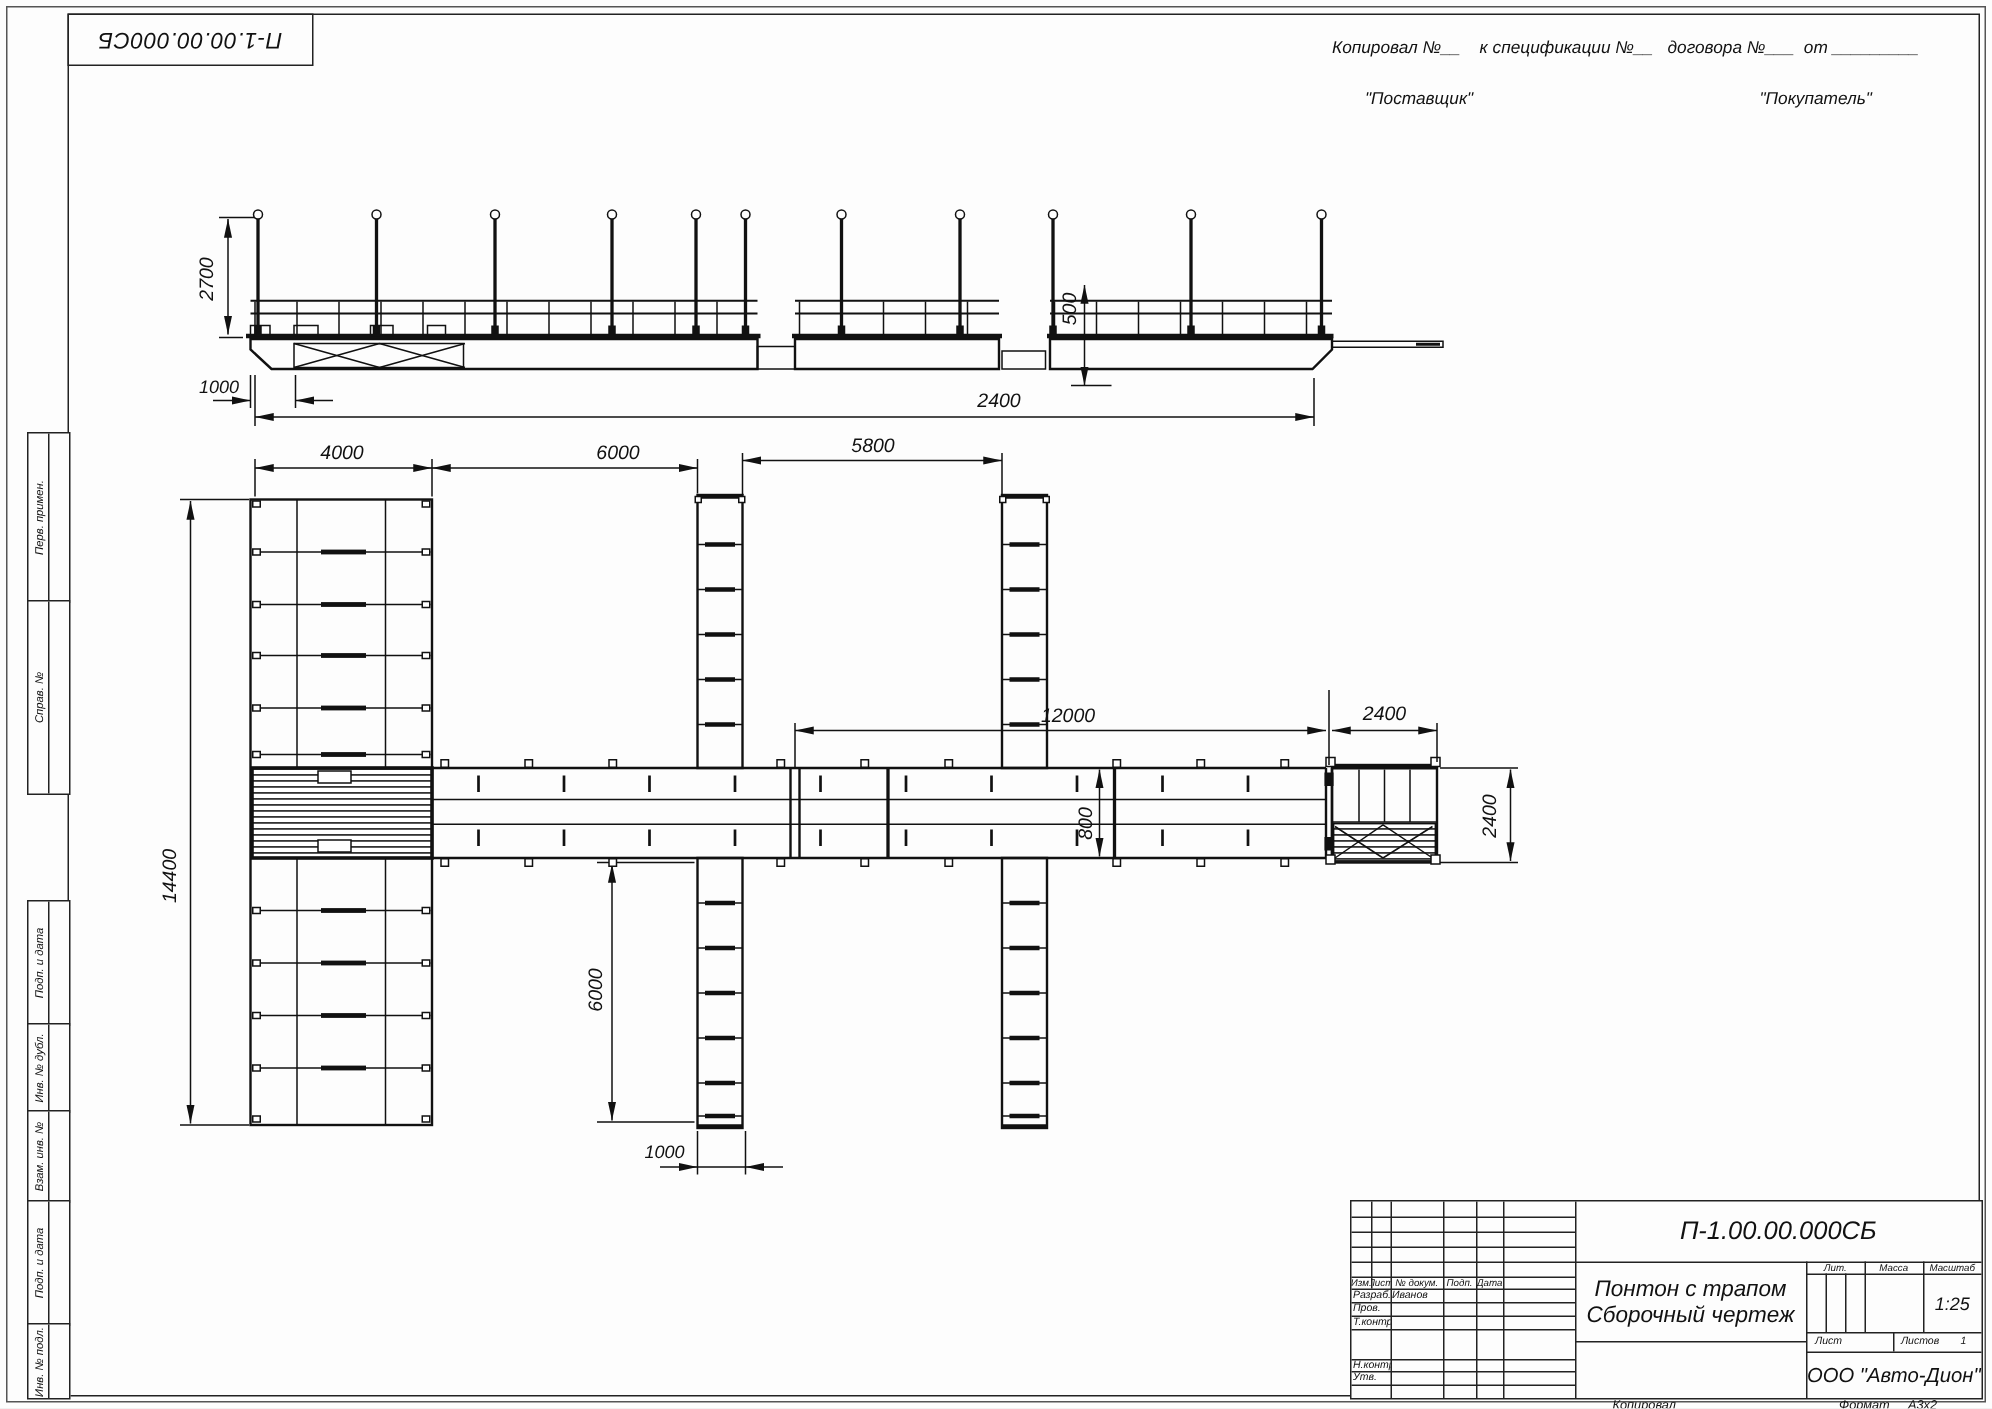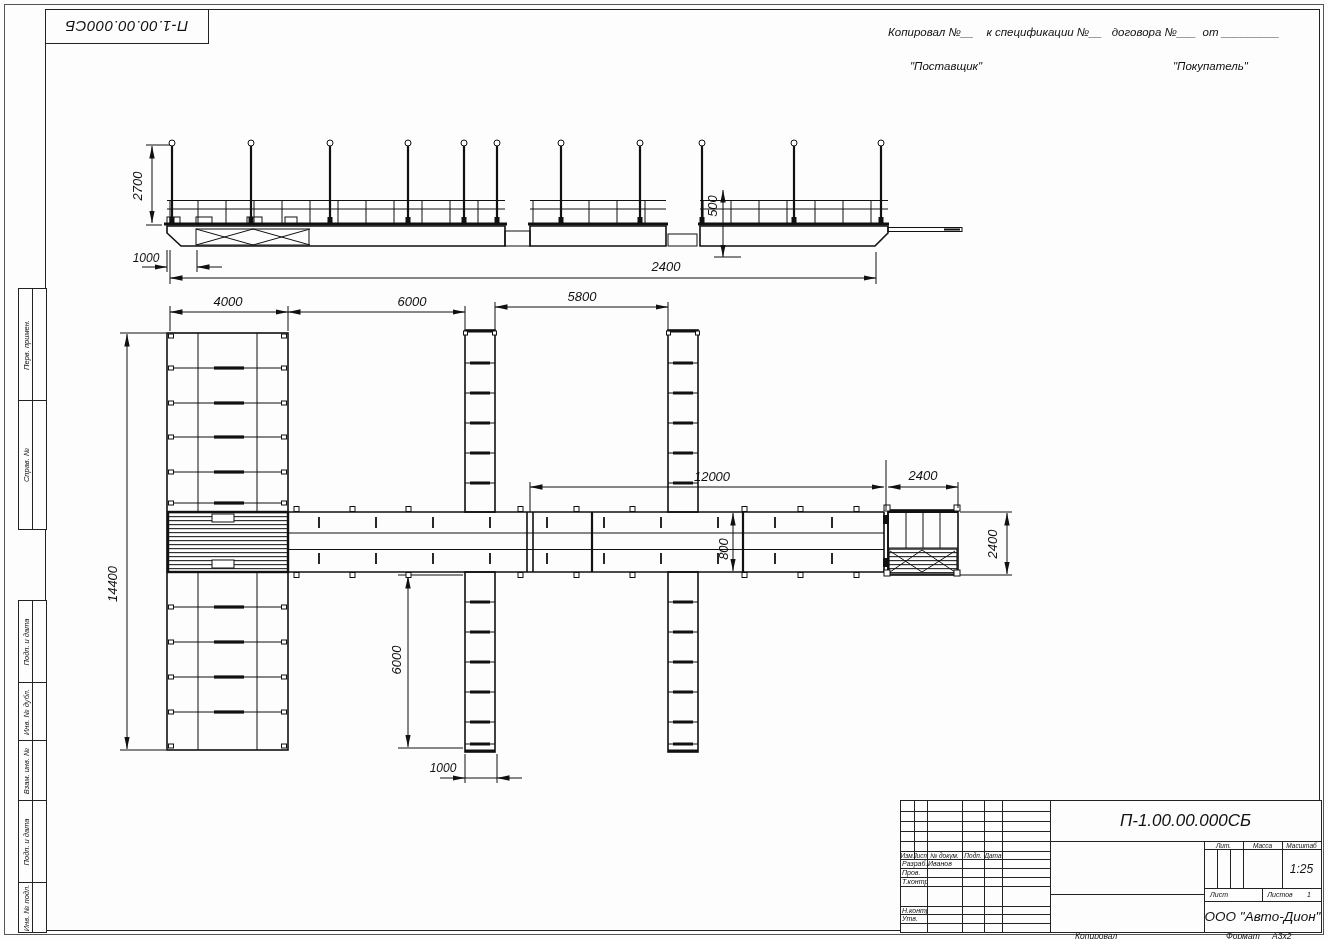--- a/index.html
+++ b/index.html
@@ -418,20 +418,26 @@
     <div class="hl" style="left:0;top:105px;width:149px;"></div>
     <div class="hl" style="left:0;top:113px;width:149px;"></div>
     <div class="hl" style="left:0;top:122px;width:149px;"></div>
     <div class="hl2" style="left:149px;top:40px;width:271px;"></div>
     <div class="hl" style="left:303px;top:48px;width:117px;"></div>
     <div class="hl" style="left:303px;top:87px;width:117px;"></div>
     <div class="hl" style="left:303px;top:100px;width:117px;"></div>
     <div class="hl" style="left:149px;top:93px;width:154px;"></div>
 
     <div class="tc" style="left:149px;top:0;width:271px;height:40px;font-size:17px;">П-1.00.00.000СБ</div>
+    <div class="tc" style="left:149px;top:40px;width:154px;height:53px;font-size:15px;white-space:normal;text-align:center;">
+      <span style="display:block;">
+        <span style="display:block;">Понтон с трапом</span>
+        <span style="display:block;">Сборочный чертеж</span>
+      </span>
+    </div>
     <div class="tc" style="left:0;top:50px;width:13px;height:8px;font-size:6.5px;">Изм.</div>
     <div class="tc" style="left:13px;top:50px;width:13px;height:8px;font-size:6.5px;">Лист</div>
     <div class="tc" style="left:26px;top:50px;width:35px;height:8px;font-size:6.5px;">№ докум.</div>
     <div class="tc" style="left:61px;top:50px;width:22px;height:8px;font-size:6.5px;">Подп.</div>
     <div class="tc" style="left:83px;top:50px;width:18px;height:8px;font-size:6.5px;">Дата</div>
     <div class="tc" style="left:1px;top:58px;width:25px;height:9px;font-size:7px;justify-content:flex-start;">Разраб.</div>
     <div class="tc" style="left:27px;top:58px;width:33px;height:9px;font-size:7px;justify-content:flex-start;">Иванов</div>
     <div class="tc" style="left:1px;top:67px;width:25px;height:9px;font-size:7px;justify-content:flex-start;">Пров.</div>
     <div class="tc" style="left:1px;top:76px;width:25px;height:9px;font-size:7px;justify-content:flex-start;">Т.контр.</div>
     <div class="tc" style="left:1px;top:105px;width:25px;height:8px;font-size:7px;justify-content:flex-start;">Н.контр.</div>

